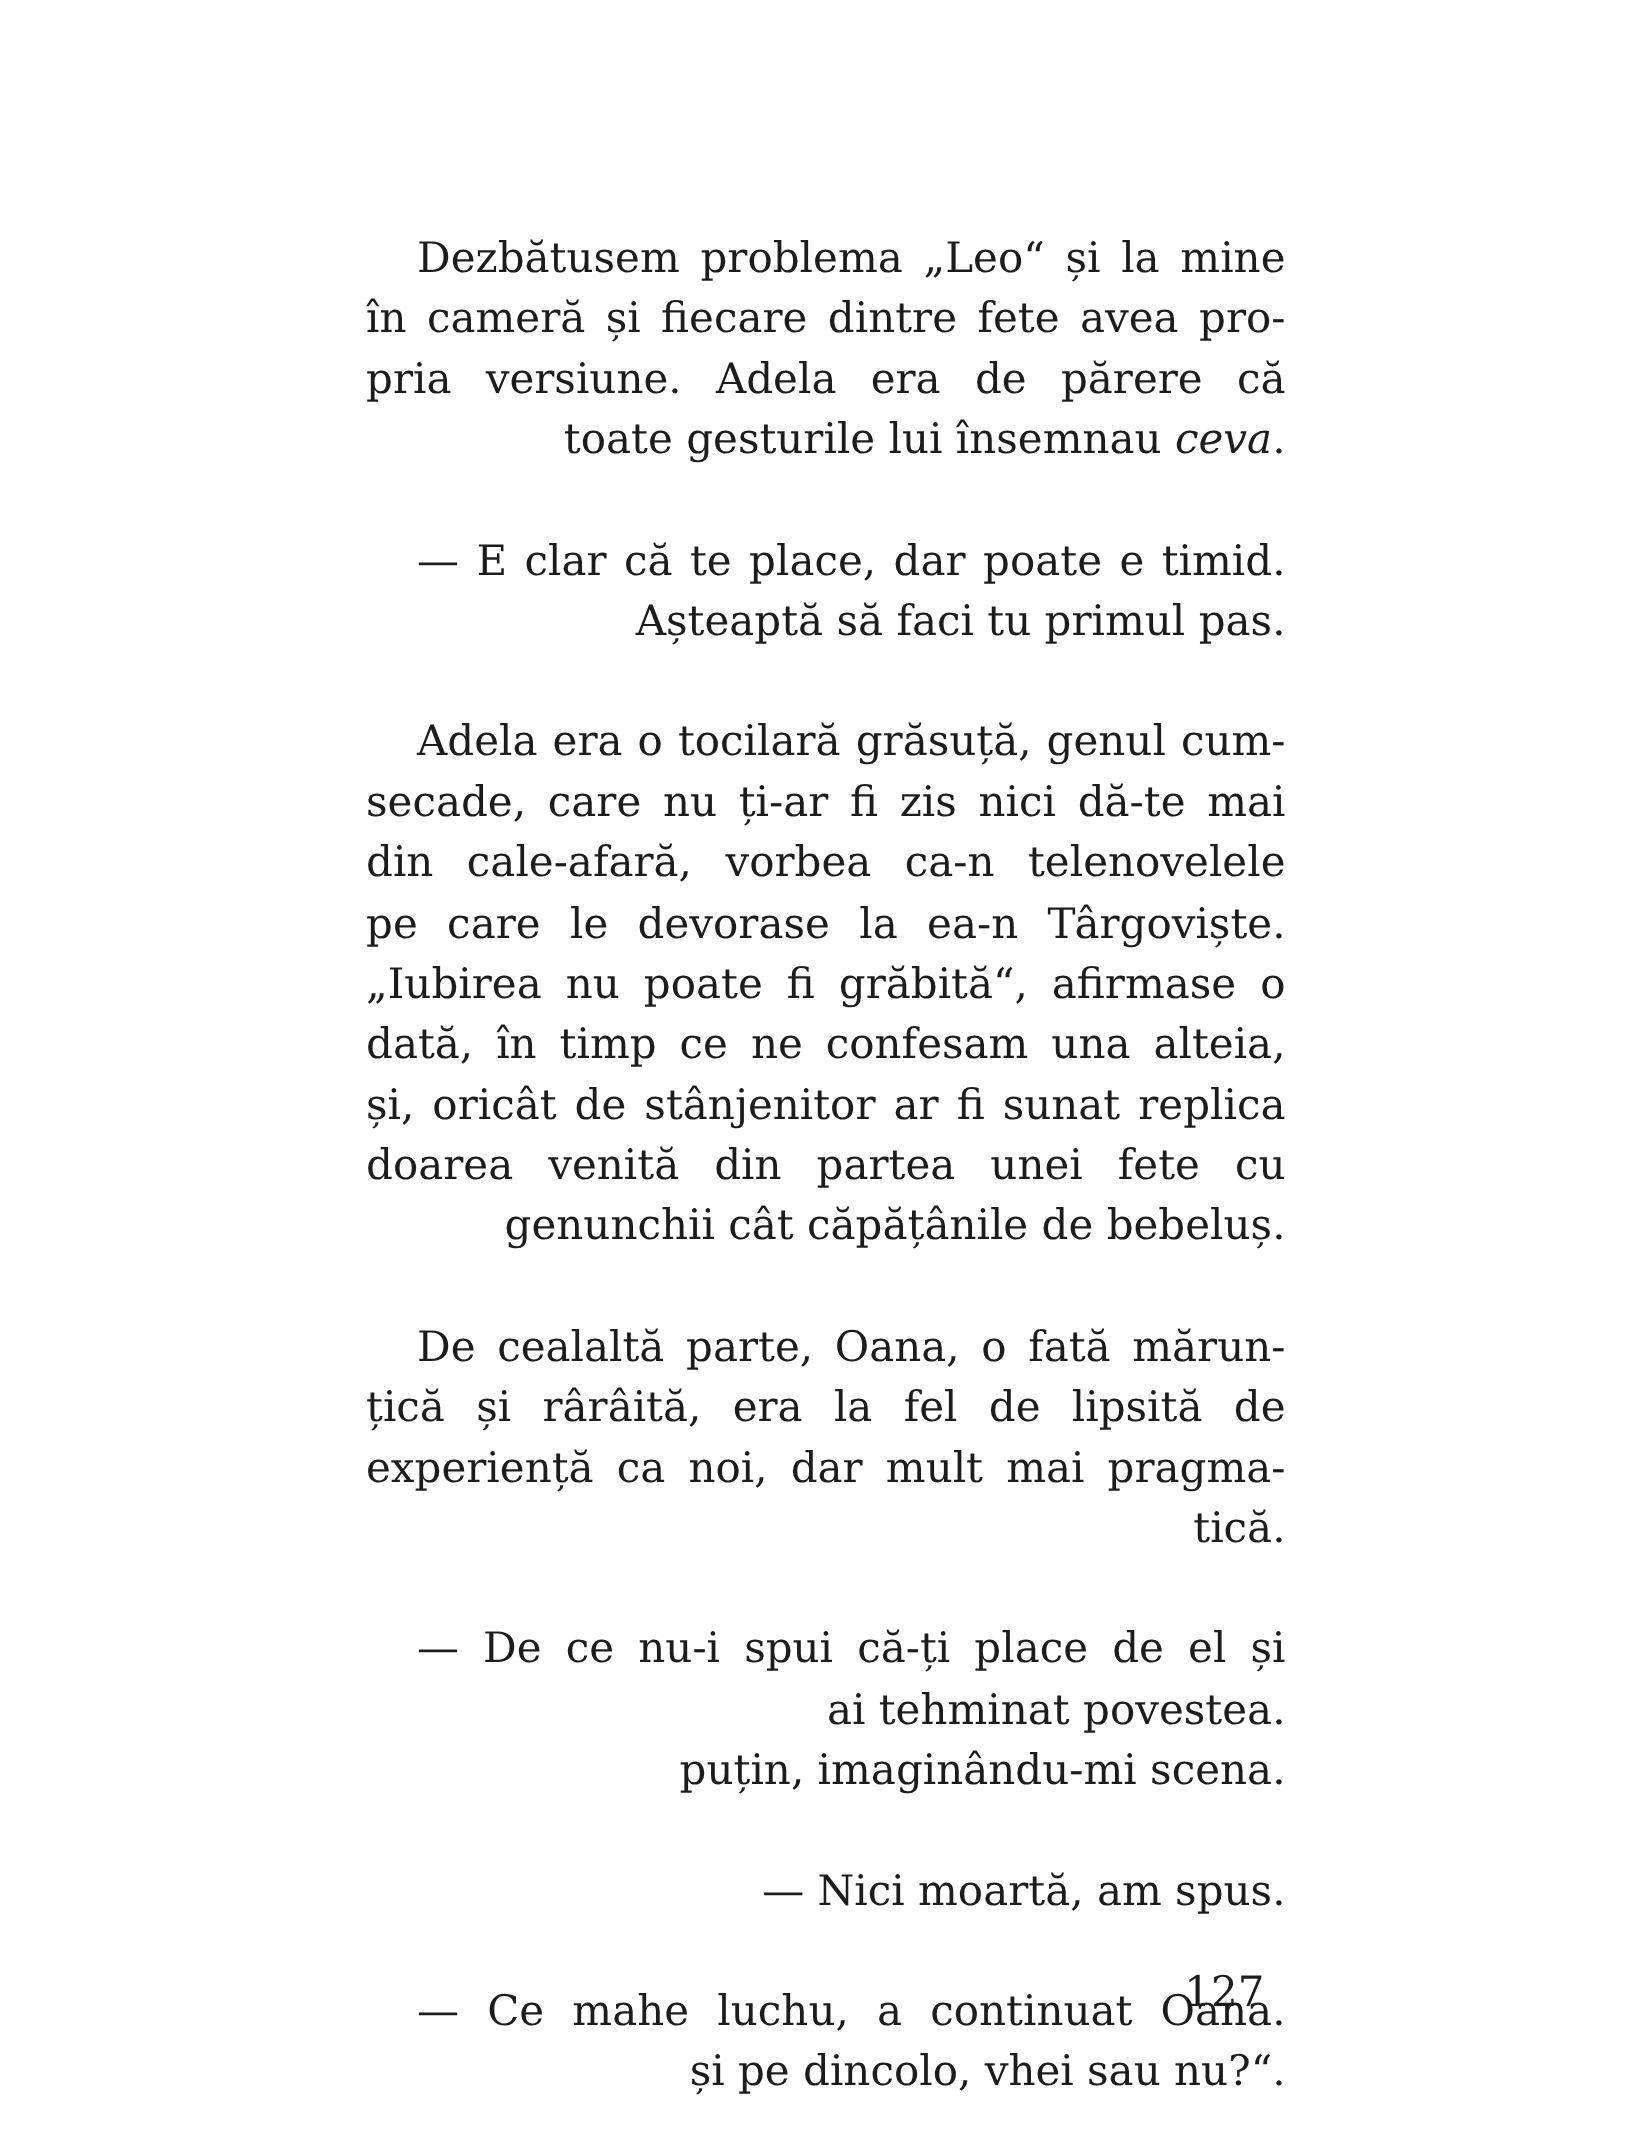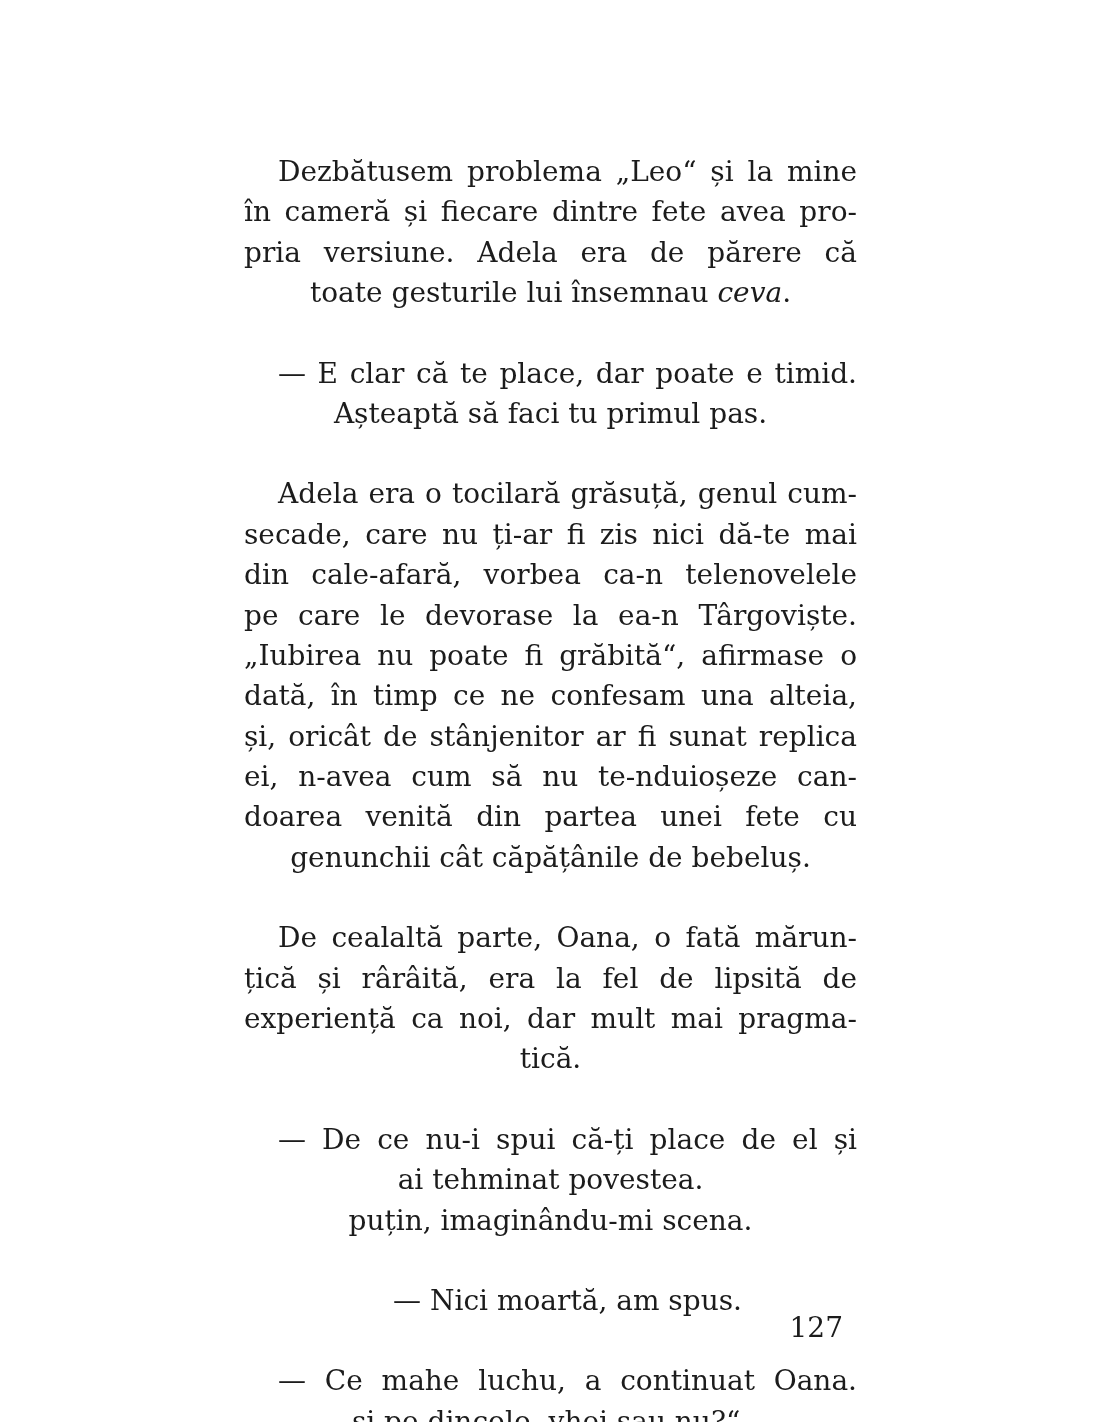--- a/index.html
+++ b/index.html
@@ -24,21 +24,21 @@
     line-height: 40.4px;
   }
   .paragraph {
     margin: 0;
     padding: 0;
   }
   .line {
     height: 40.4px;
     overflow: hidden;
     white-space: normal;
-    text-align: center;
+    text-align: right;
   }
   .line.justify {
     text-align: justify;
     text-align-last: justify;
   }
   .line.indent {
     text-indent: 34px;
     margin-top: 40px;
   }
   .seg.italic {
@@ -71,21 +71,20 @@
       <div class="line"><span class="seg">Așteaptă să faci tu primul pas.</span></div>
     </div>
     <div class="paragraph">
       <div class="line justify indent"><span class="seg">Adela era o tocilară grăsuță, genul cum-</span></div>
       <div class="line justify"><span class="seg">secade, care nu ți-ar fi zis nici dă-te mai</span></div>
       <div class="line justify"><span class="seg">din cale-afară, vorbea ca-n telenovelele</span></div>
       <div class="line justify"><span class="seg">pe care le devorase la ea-n Târgoviște.</span></div>
       <div class="line justify"><span class="seg">„Iubirea nu poate fi grăbită“, afirmase o</span></div>
       <div class="line justify"><span class="seg">dată, în timp ce ne confesam una alteia,</span></div>
       <div class="line justify"><span class="seg">și, oricât de stânjenitor ar fi sunat replica</span></div>
-      <div class="line justify"><span class="seg">ei, n-avea cum să nu te-nduioșeze can-</span></div>
       <div class="line justify"><span class="seg">doarea venită din partea unei fete cu</span></div>
       <div class="line"><span class="seg">genunchii cât căpățânile de bebeluș.</span></div>
     </div>
     <div class="paragraph">
       <div class="line justify indent"><span class="seg">De cealaltă parte, Oana, o fată mărun-</span></div>
       <div class="line justify"><span class="seg">țică și rârâită, era la fel de lipsită de</span></div>
       <div class="line justify"><span class="seg">experiență ca noi, dar mult mai pragma-</span></div>
       <div class="line"><span class="seg">tică.</span></div>
     </div>
     <div class="paragraph">

